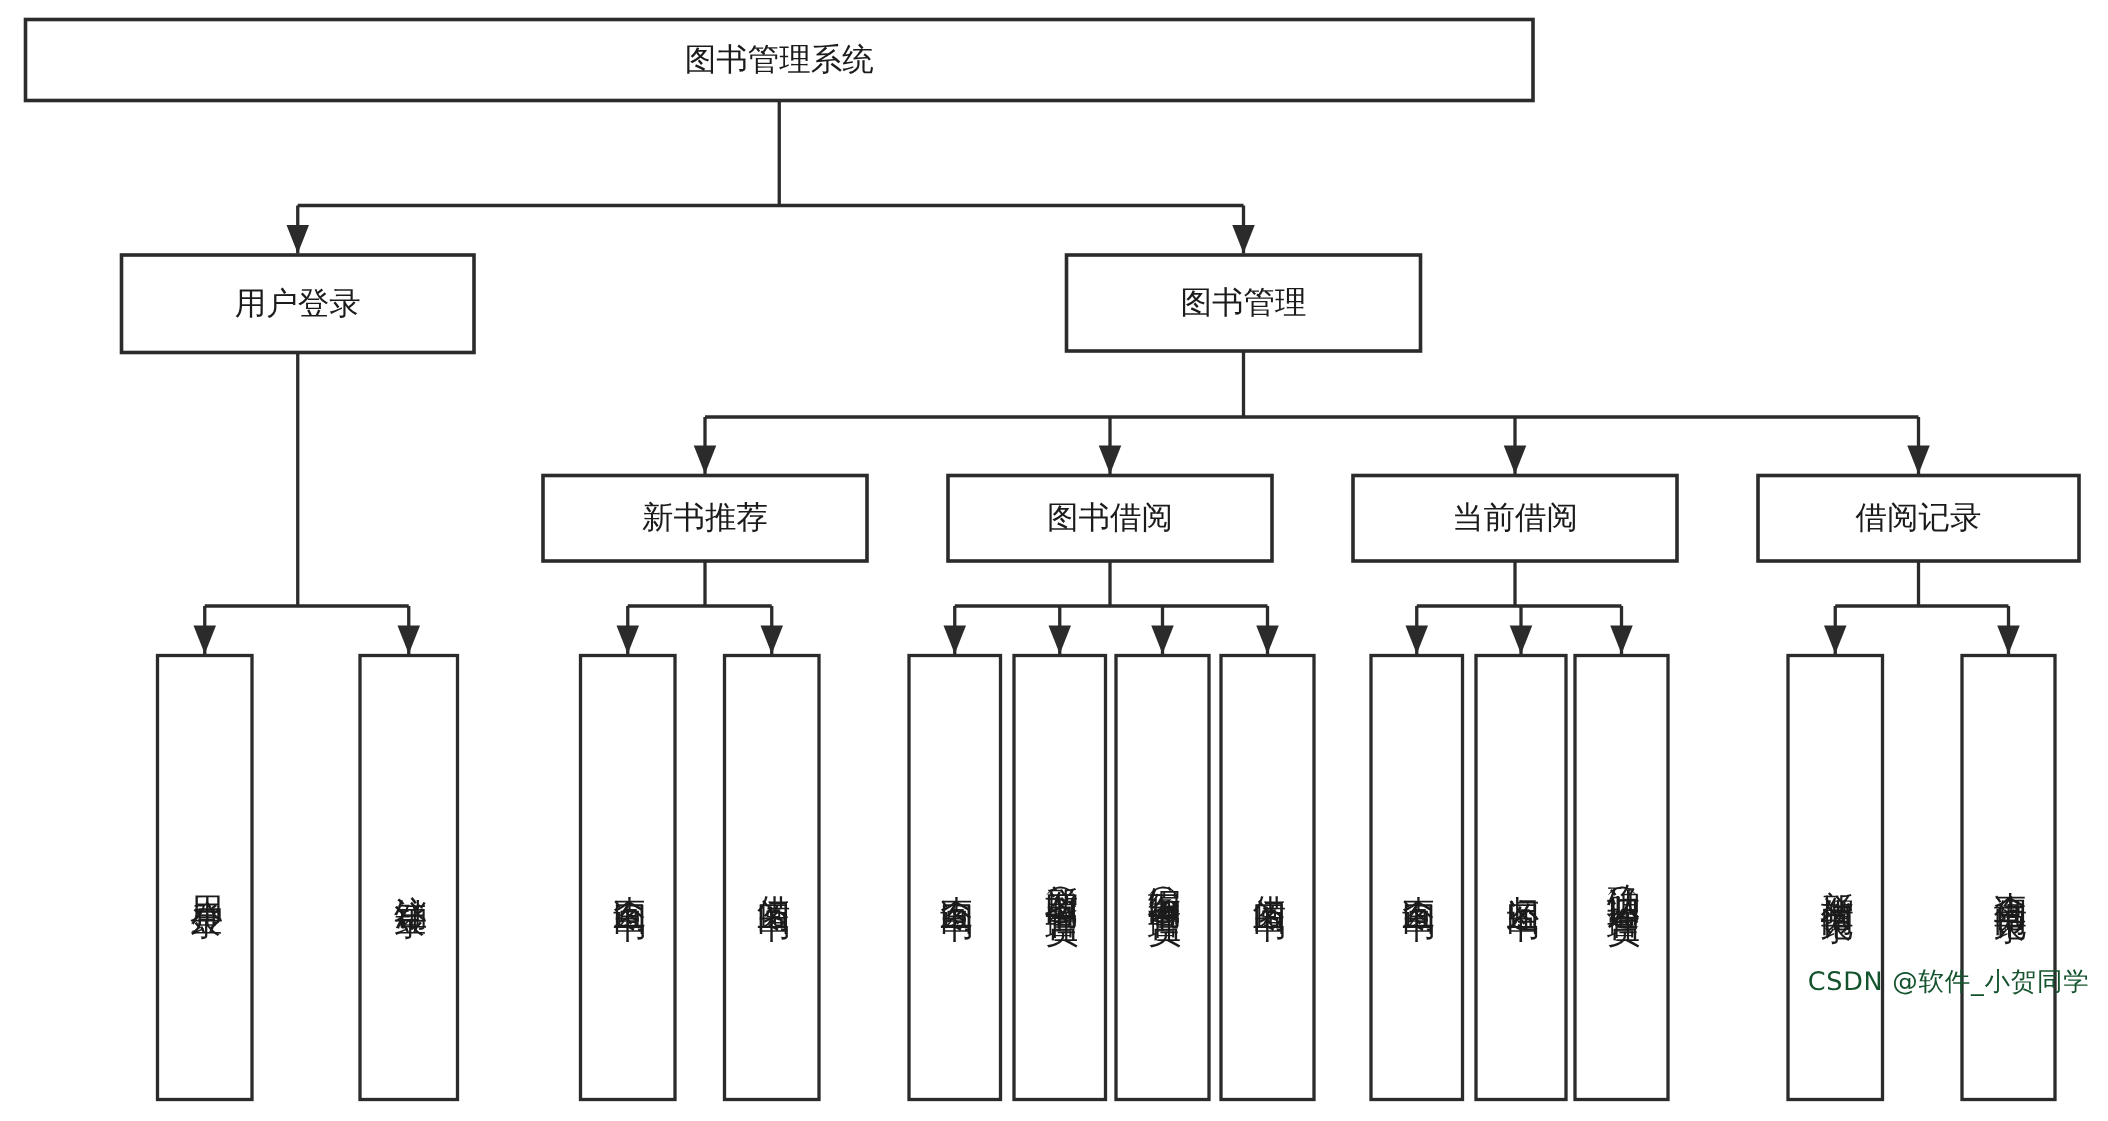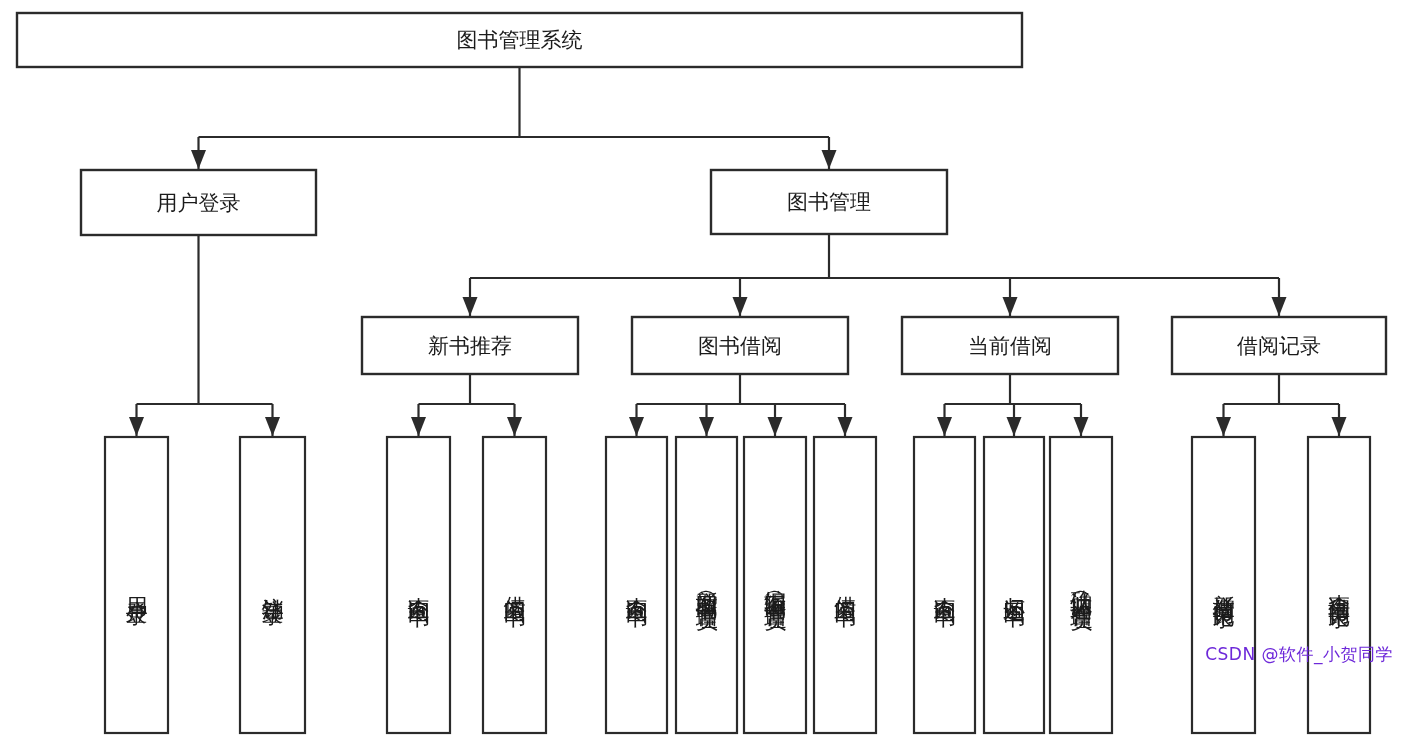--- a/index.html
+++ b/index.html
@@ -70,21 +70,21 @@
     color: #1b1b1b;
     white-space: nowrap;
     text-align: center;
   }
   .watermark {
     position: absolute;
     right: 12px;
     bottom: 6px;
     font-family: "DejaVu Sans", "Liberation Sans", sans-serif;
     font-size: 17px;
-    color: #6d28d9;
+    color: #14532d;
     letter-spacing: 0.5px;
     white-space: nowrap;
     pointer-events: none;
   }
 </style>
 </head>
 <body>
 
 <div id="diagram-root">
 

